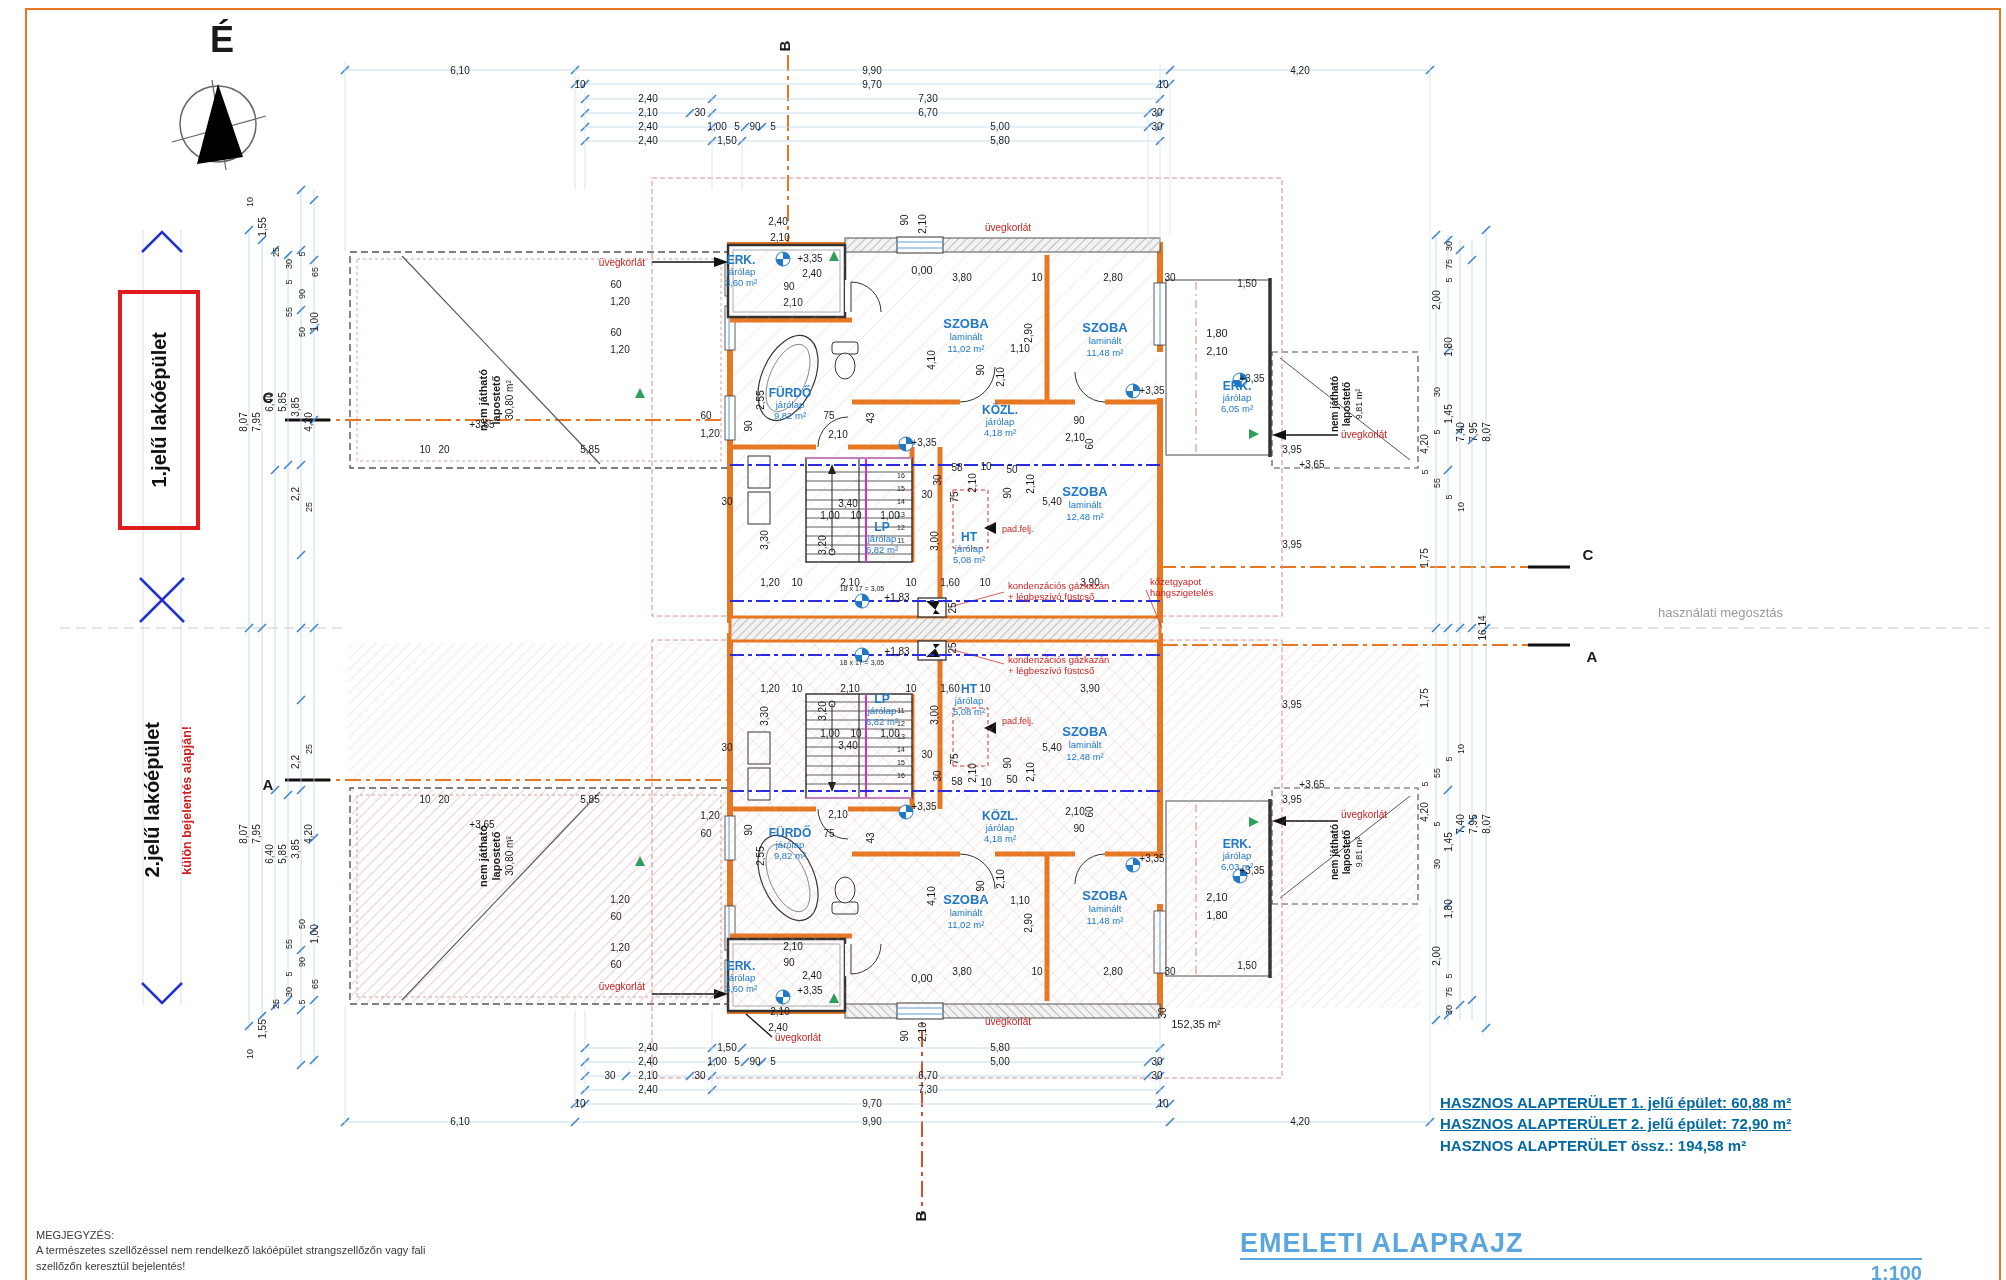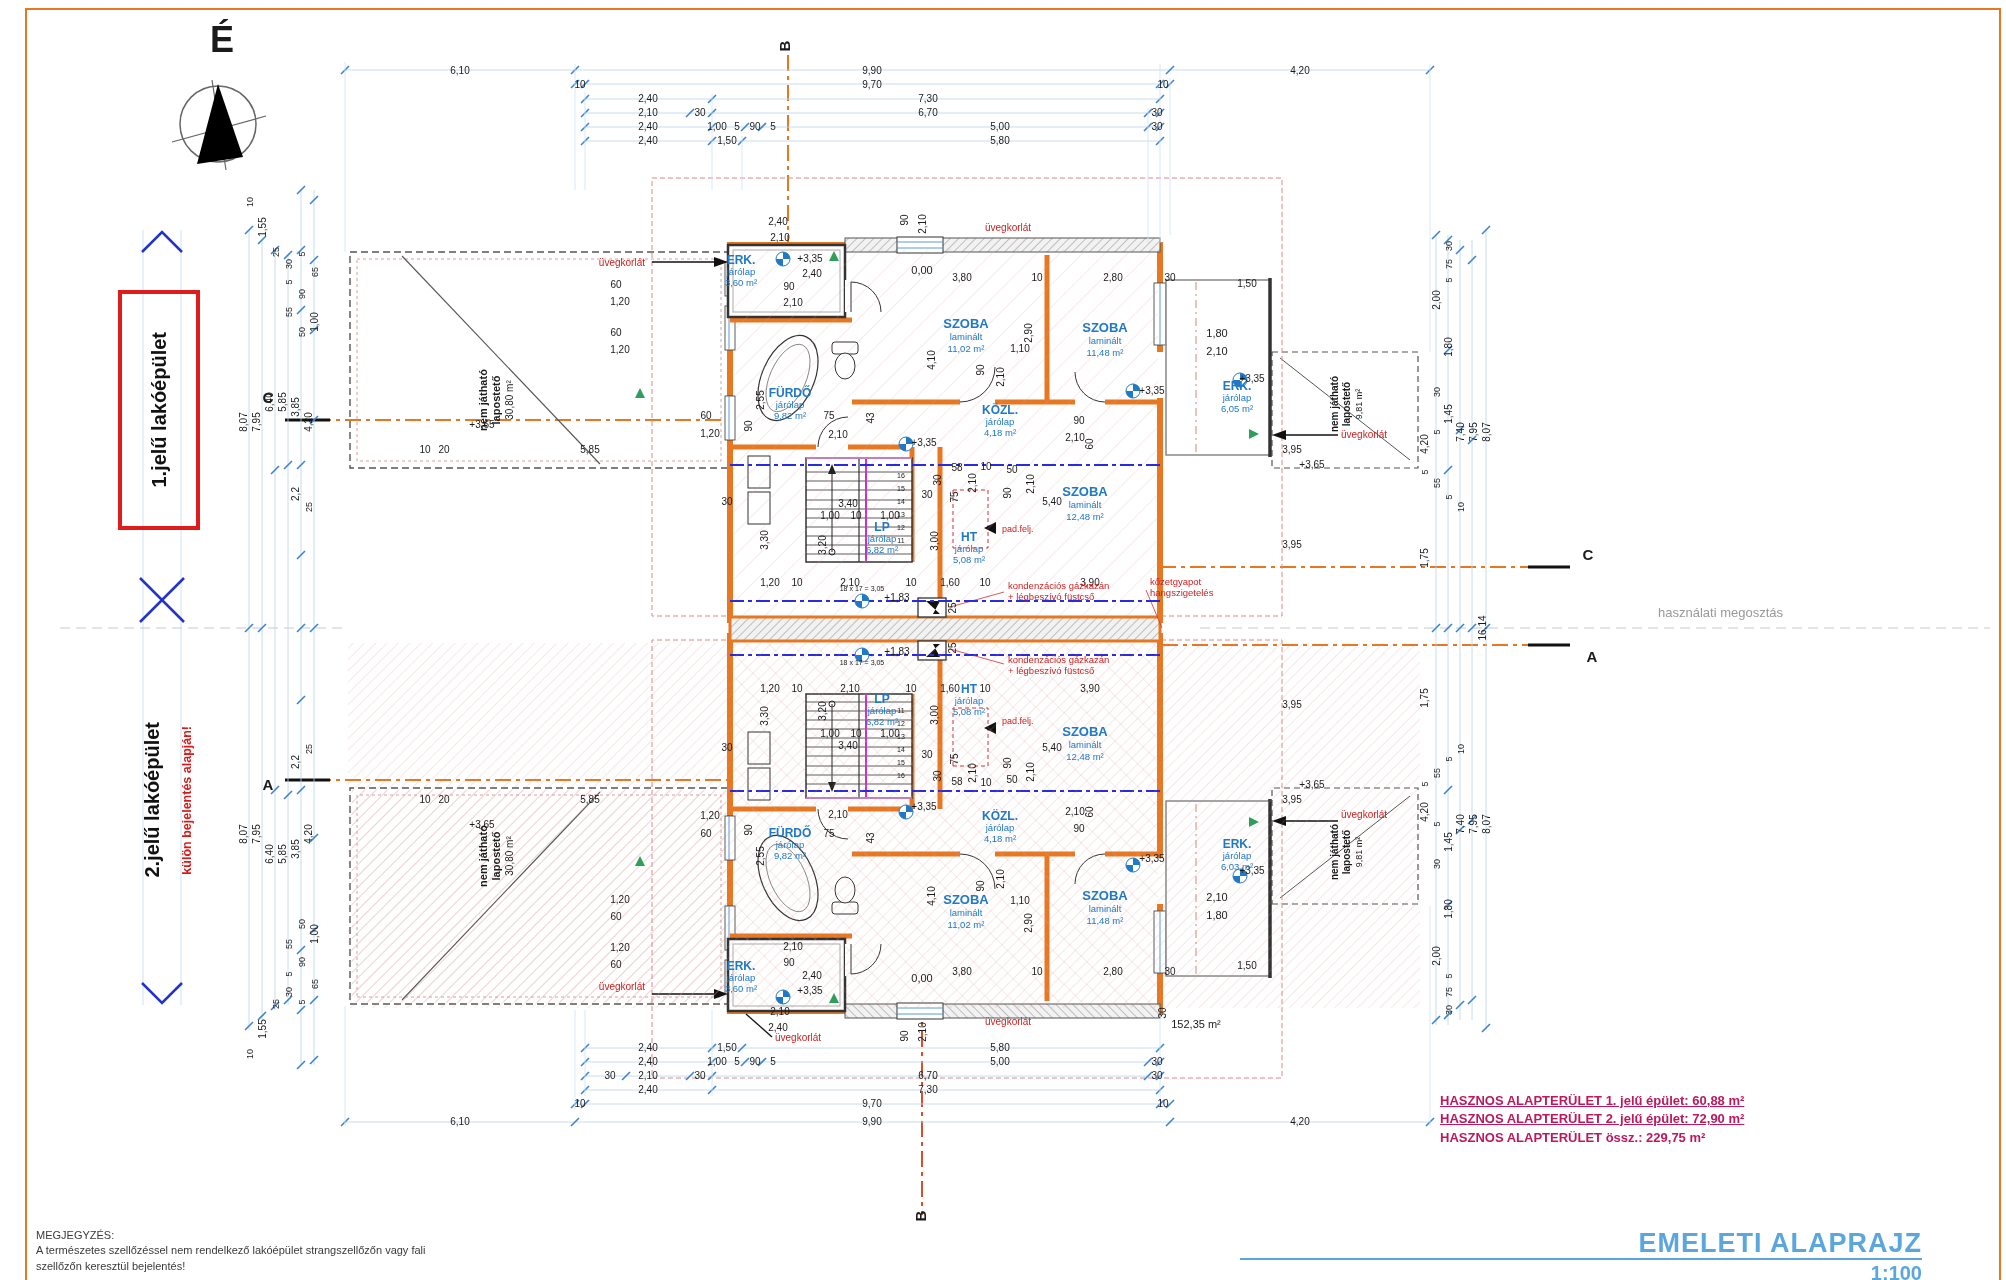--- a/index.html
+++ b/index.html
@@ -8,23 +8,23 @@
   .frame{position:absolute;left:25px;top:8px;width:1972px;height:1272px;
          border-top:2px solid #e87722;border-left:2px solid #e87722;border-right:2px solid #e87722;}
   svg{position:absolute;left:0;top:0;}
   .abs{position:absolute;}
   .vband{position:absolute;width:26px;display:flex;align-items:center;justify-content:center;}
   .vtext{writing-mode:vertical-rl;transform:rotate(180deg);white-space:nowrap;text-align:center;}
   .banner1{left:146px;top:296px;height:228px;font-size:20px;font-weight:bold;color:#111;}
   .banner2{left:139px;top:690px;height:220px;font-size:20px;font-weight:bold;color:#111;}
   .bannernote{left:178px;top:690px;height:220px;font-size:12.5px;font-weight:bold;color:#d51c1c;width:18px;}
   .notes{left:36px;top:1228px;font-size:11px;color:#3a3a3a;line-height:1.4;}
-  .areas{left:1440px;top:1092px;font-size:13px;font-weight:bold;color:#be185d;line-height:1.42;}
+  .areas{left:1440px;top:1092px;font-size:15px;font-weight:bold;color:#0369a1;line-height:1.42;}
   .areas .u{text-decoration:underline;}
-  .title{left:1240px;top:1228px;width:682px;text-align:right;font-size:27px;font-weight:bold;
+  .title{left:1240px;top:1228px;width:682px;font-size:27px;font-weight:bold;
          color:#5ba7dd;letter-spacing:1px;}
   .scale{left:1700px;top:1262px;width:222px;text-align:right;font-size:20px;font-weight:bold;color:#5ba7dd;}
   .titleline{position:absolute;left:1240px;top:1258px;width:682px;border-bottom:2px solid #5ba7dd;}
 </style>
 </head>
 <body>
 
 <div class="page">
   <div class="frame"></div>
 
@@ -809,19 +809,19 @@
 
   <div class="abs notes">
     <div>MEGJEGYZÉS:</div>
     <div>A természetes szellőzéssel  nem rendelkező lakóépület strangszellőzőn vagy fali</div>
     <div>szellőzőn keresztül bejelentés!</div>
   </div>
 
   <div class="abs areas">
     <div class="u">HASZNOS ALAPTERÜLET 1. jelű épület: 60,88 m²</div>
     <div class="u">HASZNOS ALAPTERÜLET 2. jelű épület: 72,90 m²</div>
-    <div>HASZNOS ALAPTERÜLET  össz.: 229,75 m²</div>
+    <div>HASZNOS ALAPTERÜLET  össz.: 194,58 m²</div>
   </div>
 
   <div class="abs title">EMELETI  ALAPRAJZ</div>
   <div class="titleline"></div>
   <div class="abs scale">1:100</div>
 </div>
 
 </body></html>

